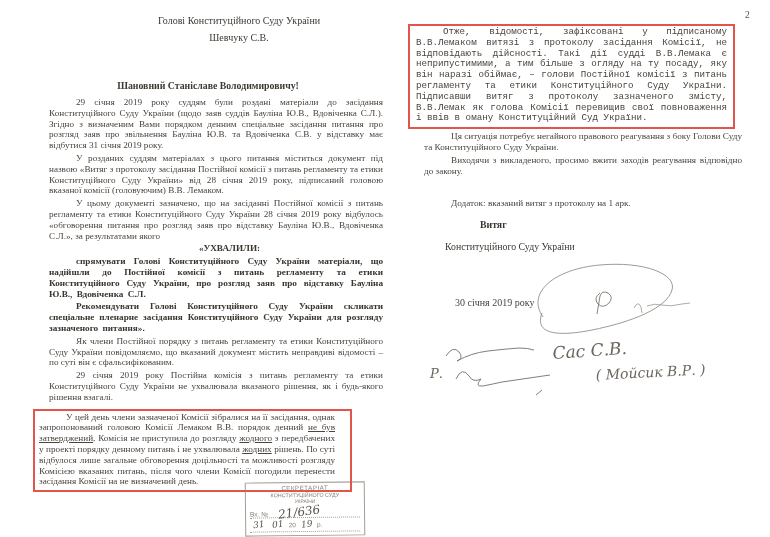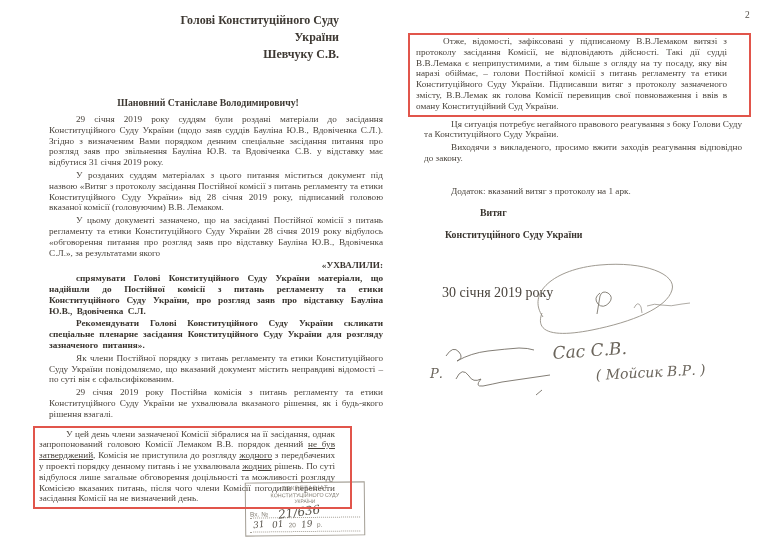--- a/index.html
+++ b/index.html
@@ -6,41 +6,41 @@
   body {
     width:770px; height:537px; overflow:hidden; position:relative;
     background:#ffffff;
     font-family:"Liberation Serif", serif;
   }
   .page { position:absolute; top:12px; }
   .page1 { left:33px; width:350px; }
   .page2 { left:408px; width:334px; }
 
   .address {
-    width:200px; margin-left:106px; text-align:right;
-    font-weight:bold; font-size:12px; line-height:17px; color:#3e3933;
+    width:200px; margin-left:106px; text-align:center;
+    font-weight:normal; font-size:10px; line-height:17px; color:#3e3933;
   }
   .salutation {
     margin-top:34px; margin-bottom:6px; text-align:center;
     font-weight:bold; font-size:9.8px; color:#3e3933;
   }
   .para {
     margin:0 0 2px 16px; text-indent:27px; text-align:justify;
     font-size:9.2px; line-height:10.8px; color:#4a443d;
   }
   .bold { font-weight:bold; color:#3a352f; word-spacing:2px; }
-  .res-heading { text-align:right; }
+  .res-heading { text-align:center; }
   .u { text-decoration:underline; text-underline-offset:1px; }
 
   .redbox {
     border:2px solid #e1554b; margin-top:6px; padding:1px 15px 3px 4px;
     position:relative; z-index:2; background:transparent;
   }
   .box1 { width:296px; }
-  .box2 { width:311px; padding:1px 22px 3px 6px; margin-top:21px; margin-bottom:2px; }
+  .box2 { width:311px; padding:1px 6px 3px 6px; margin-top:12px; margin-bottom:2px;font-family:Liberation Mono, monospace; }
   .redbox .para { margin:0; }
 
   .pagenum { position:absolute; left:745px; top:10px; font-size:9.5px; color:#55504a; }
 
   .stamp {
     position:absolute; left:212px; top:470px; width:110px; z-index:1;
     border:1px solid #a39e94; padding:2px 4px 3px 4px;
     transform:rotate(-0.6deg); color:#847f75;
     font-family:"Liberation Sans", sans-serif;
   }
@@ -52,22 +52,22 @@
   .stamp-script {
     font-family:"DejaVu Serif", serif; font-style:italic;
     color:#58534b; display:inline-block; transform:rotate(-7deg);
   }
   .reg-script { font-size:12px; margin-left:8px; }
   .date-script { font-size:9px; margin:0 3px; }
 
   .attachment { margin-top:22px; }
   .p2-gap1 { margin-top:2px; }
   .sig-title1 { margin-top:10px; margin-left:72px; font-weight:bold; font-size:9.8px; color:#3a352f; }
-  .sig-title2 { margin-top:11px; margin-left:37px; font-weight:bold; font-size:9.8px; color:#3a352f; }
-  .sig-date { margin-top:45px; margin-left:34px; font-size:14px; color:#4a443d; }
+  .sig-title2 { margin-top:11px; margin-left:37px; font-weight:normal; font-size:9.8px; color:#3a352f; }
+  .sig-date { margin-top:45px; margin-left:47px; font-size:10px; color:#4a443d; }
 
   .sig-area { position:absolute; left:20px; top:243px; }
   .svg-hand { font-family:"DejaVu Serif", serif; font-style:italic; fill:#6b655c; }
 </style>
 </head>
 <body>
 
 <div class="page page1">
 
   <div class="address">

